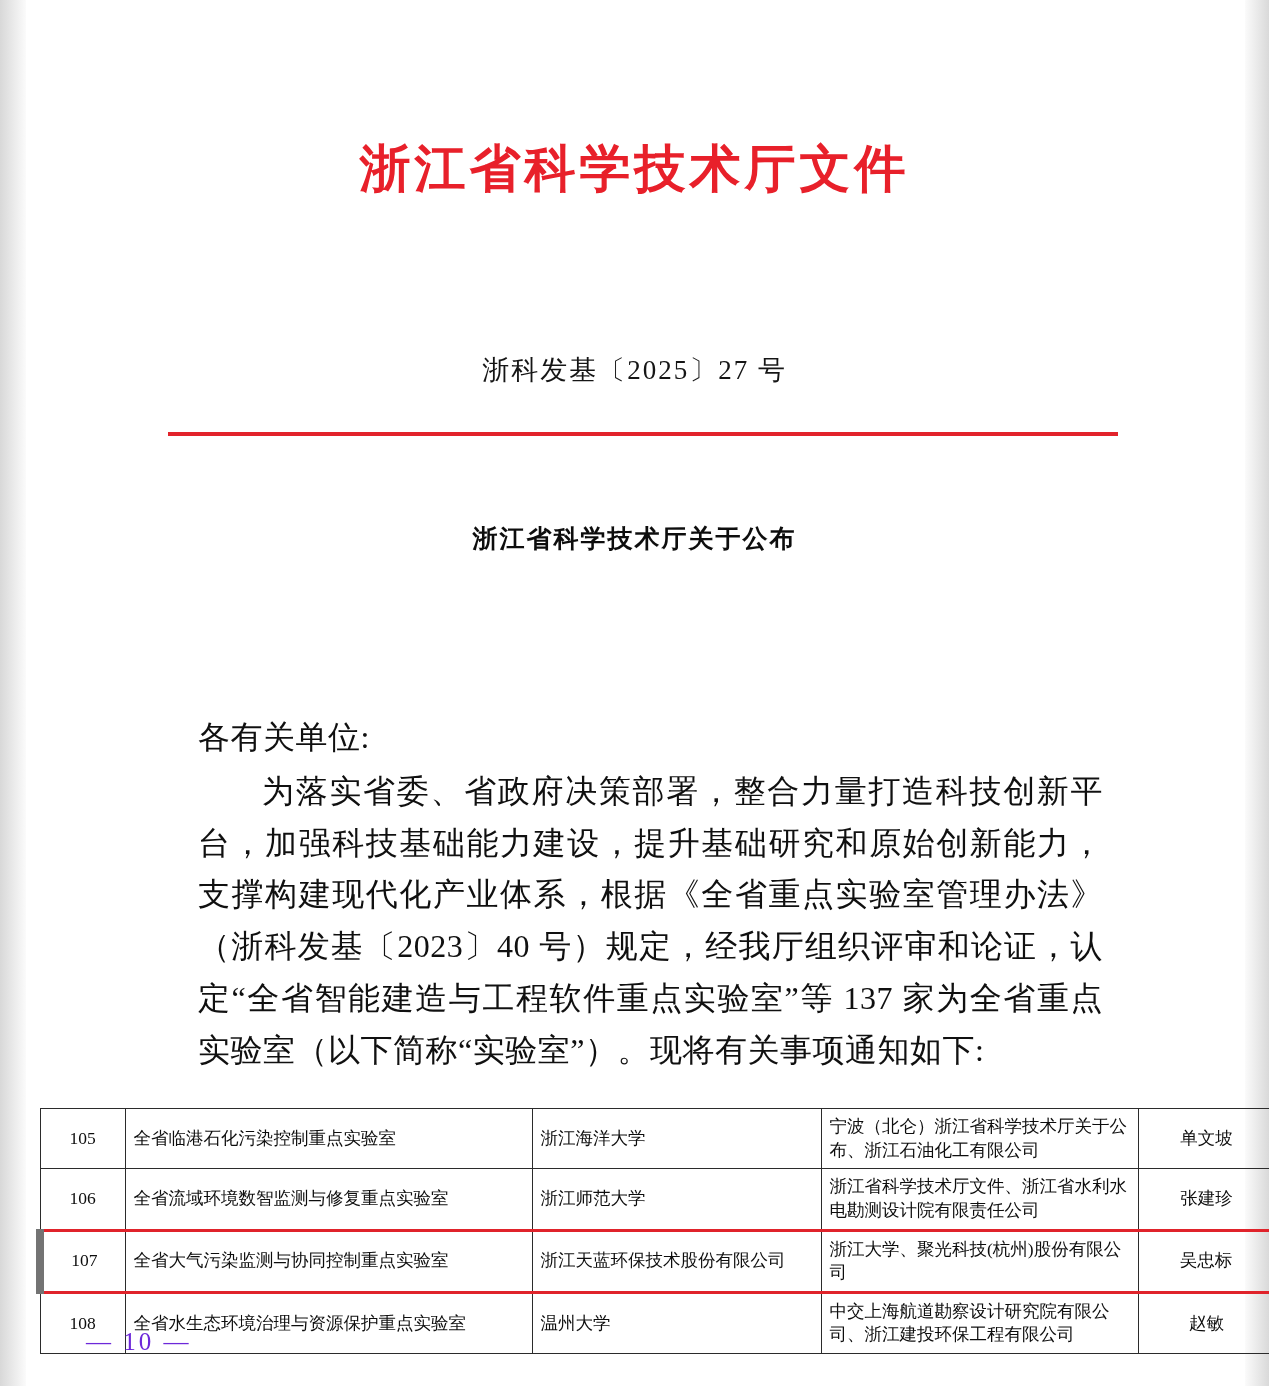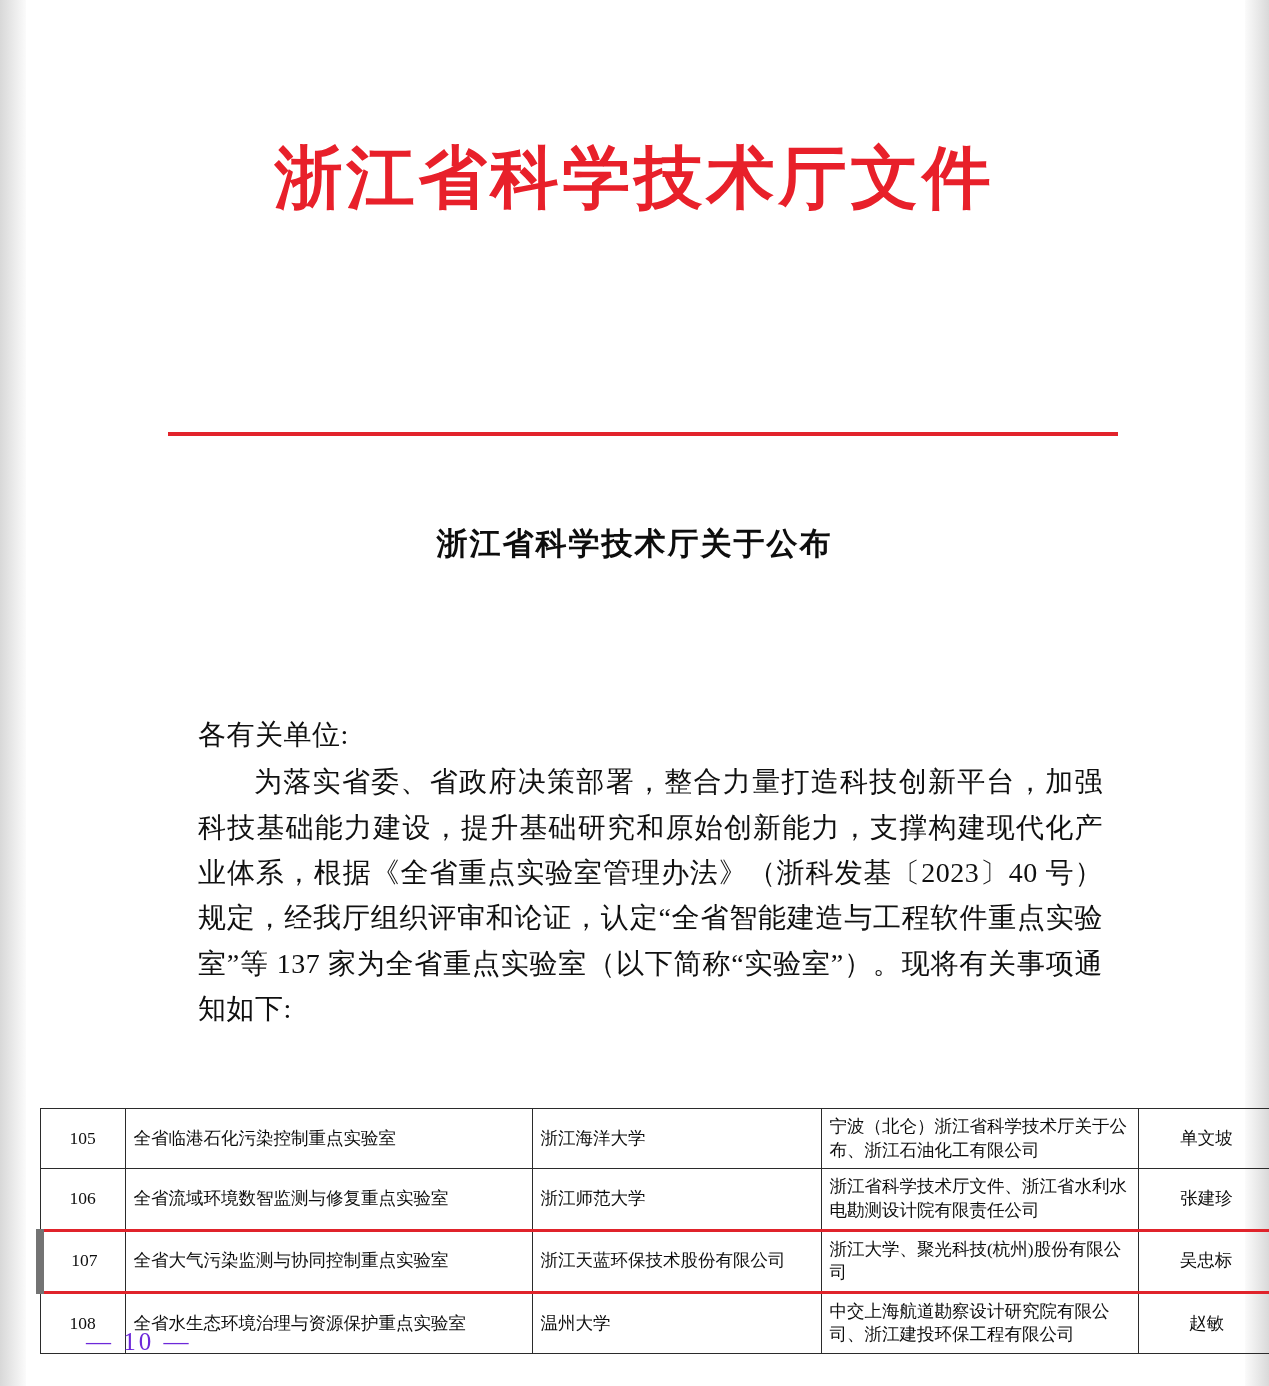--- a/index.html
+++ b/index.html
@@ -42,21 +42,21 @@
 
   .doc-title {
     position: absolute;
     top: 140px;
     left: 0;
     width: 100%;
     text-align: center;
     color: #e8202a;
     font-family: "DejaVu Serif", "Liberation Serif", serif;
     font-weight: bold;
-    font-size: 68px;
+    font-size: 51px;
     letter-spacing: 4px;
     line-height: 1.1;
     white-space: nowrap;
   }
 
   .doc-number {
     position: absolute;
     top: 352px;
     left: 0;
     width: 100%;
@@ -75,32 +75,32 @@
     background: #e2232b;
   }
 
   .subject {
     position: absolute;
     top: 520px;
     left: 0;
     width: 100%;
     text-align: center;
     font-weight: bold;
-    font-size: 31px;
+    font-size: 25px;
     line-height: 1.55;
     letter-spacing: 2px;
     color: #0d0d0d;
   }
 
   .body-text {
     position: absolute;
     top: 712px;
     left: 198px;
     width: 905px;
-    font-size: 28px;
+    font-size: 32px;
     line-height: 1.62;
     letter-spacing: 0.5px;
     color: #101010;
   }
   .body-text p {
     margin: 0 0 2px 0;
     text-align: justify;
   }
   .body-text p.indent {
     text-indent: 2em;
@@ -168,20 +168,21 @@
 <body>
 
 <div class="page">
   <div class="edge-left"></div>
   <div class="edge-right"></div>
 
   <div class="content">
 
     <div class="doc-title">浙江省科学技术厅文件</div>
 
+    <div class="doc-number">浙科发基〔2025〕27 号</div>
 
     <div class="red-rule"></div>
 
     <div class="subject">
       <div>浙江省科学技术厅关于公布</div>
     </div>
 
     <div class="body-text">
       <p>各有关单位:</p>
       <p class="indent">为落实省委、省政府决策部署，整合力量打造科技创新平台，加强科技基础能力建设，提升基础研究和原始创新能力，支撑构建现代化产业体系，根据《全省重点实验室管理办法》（浙科发基〔2023〕40 号）规定，经我厅组织评审和论证，认定“全省智能建造与工程软件重点实验室”等 137 家为全省重点实验室（以下简称“实验室”）。现将有关事项通知如下:</p>

